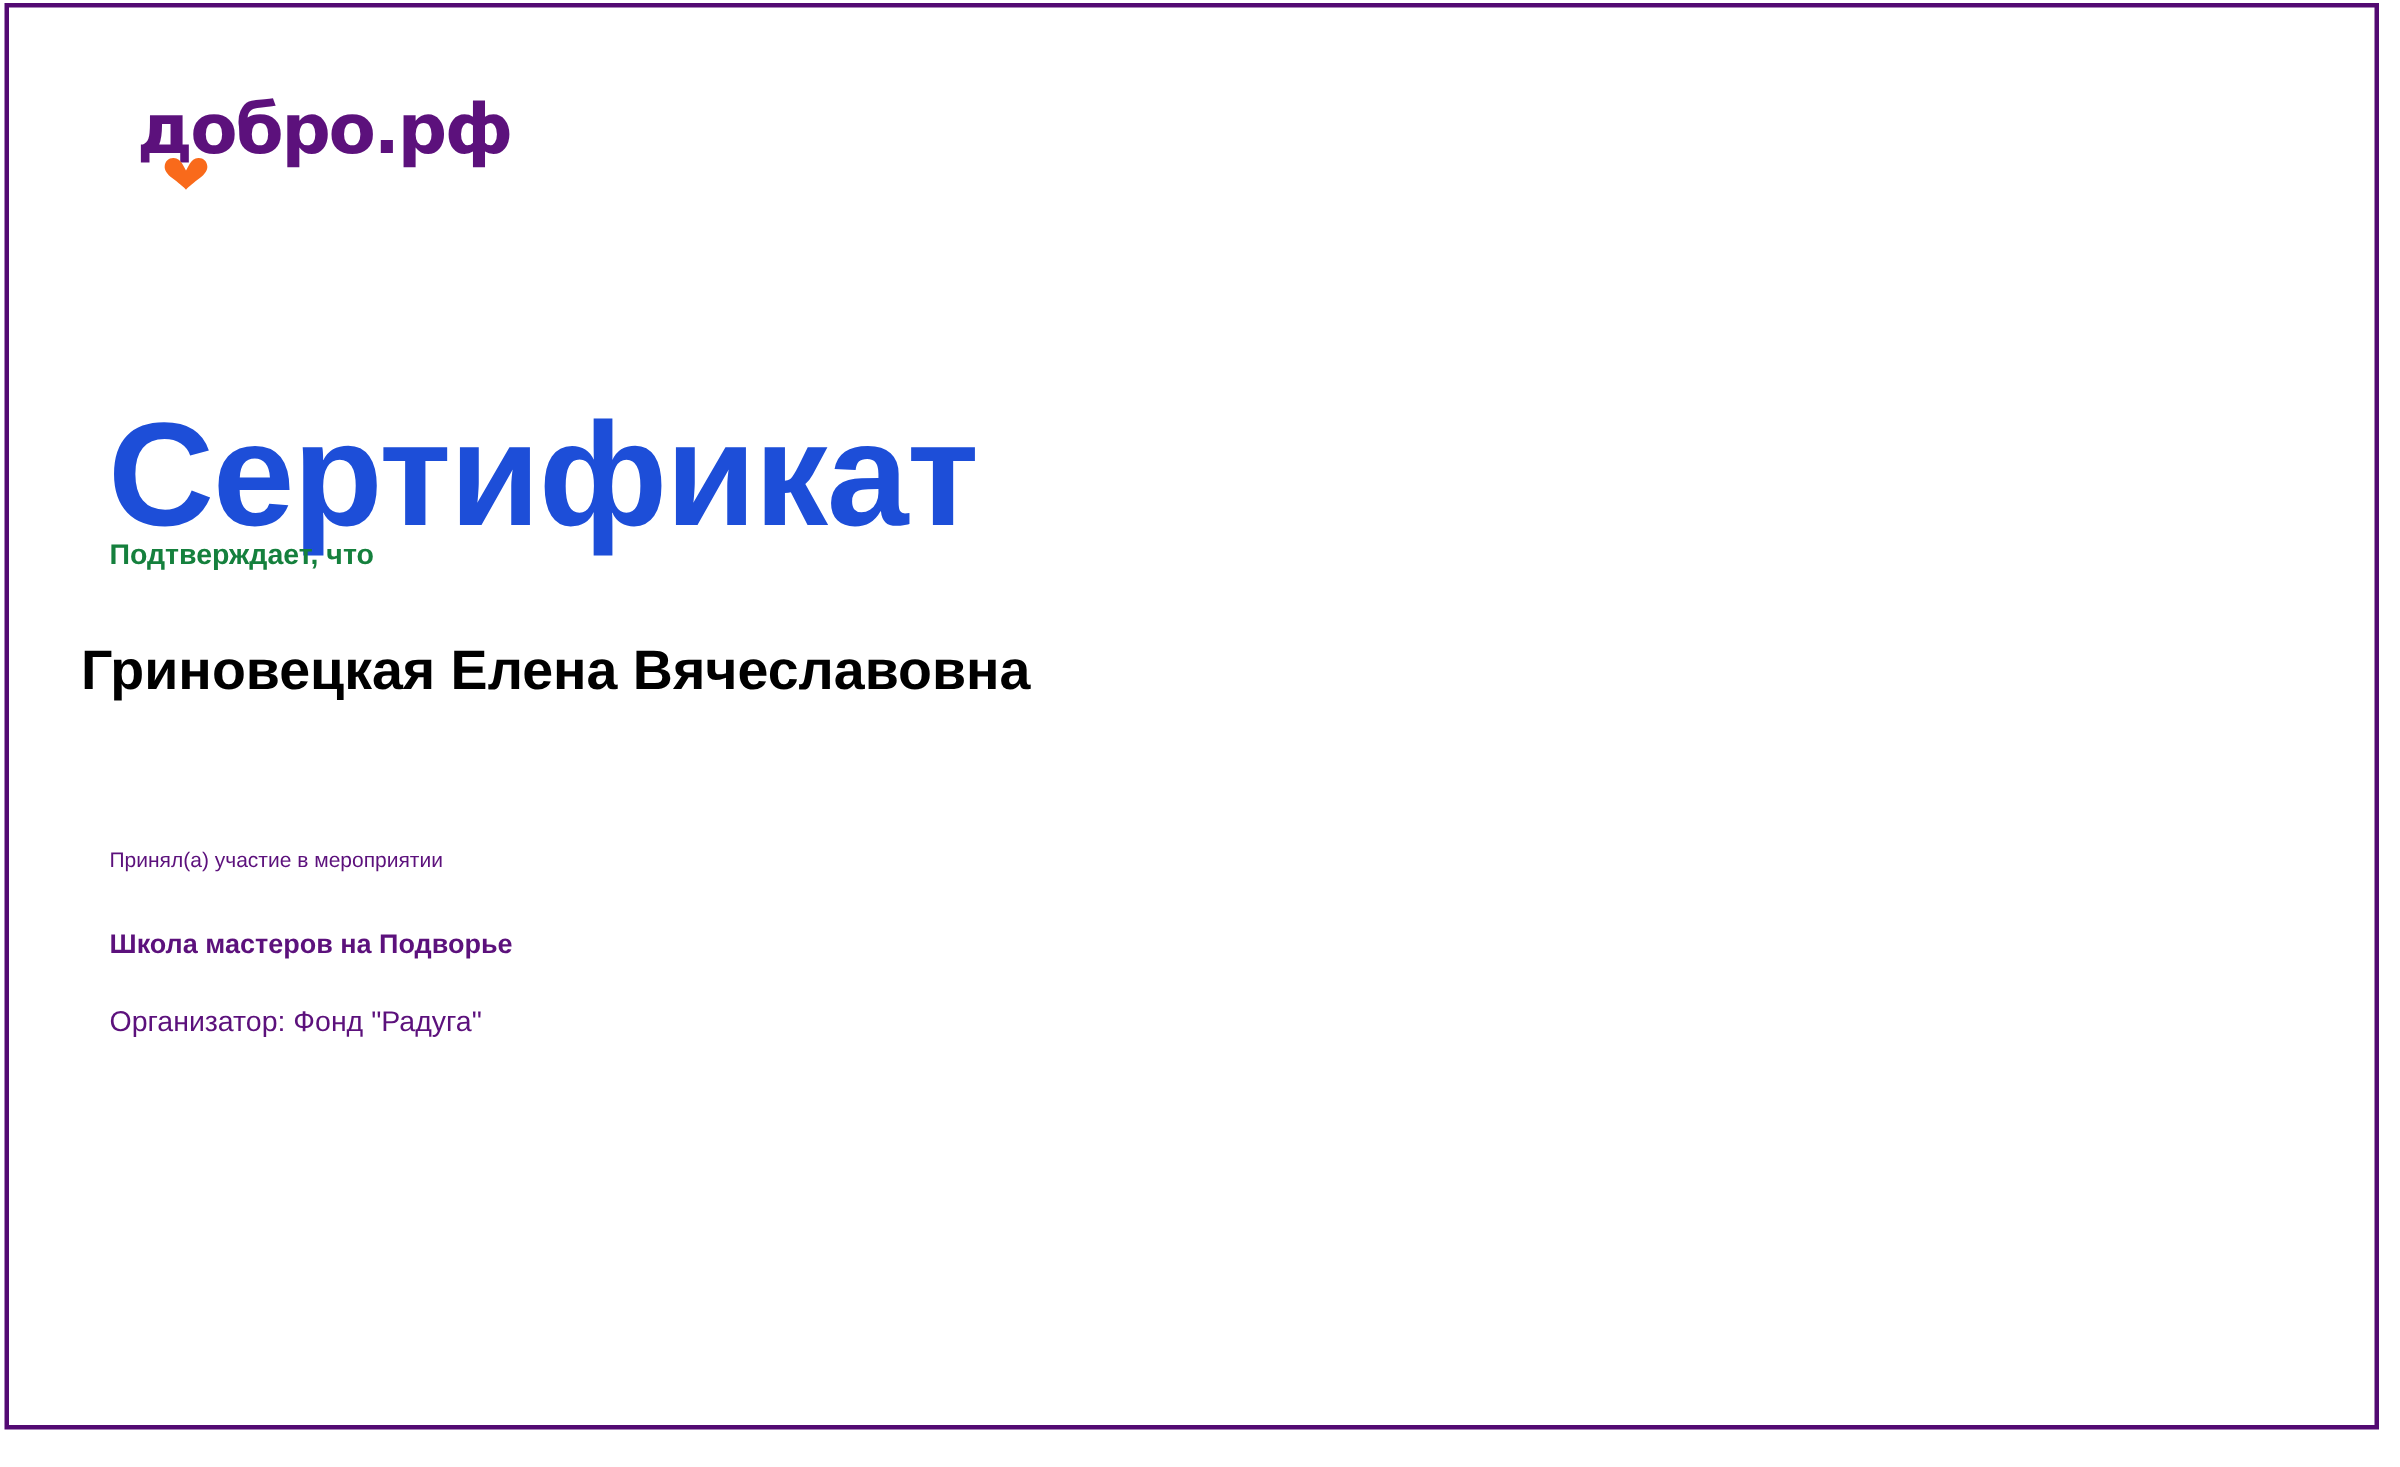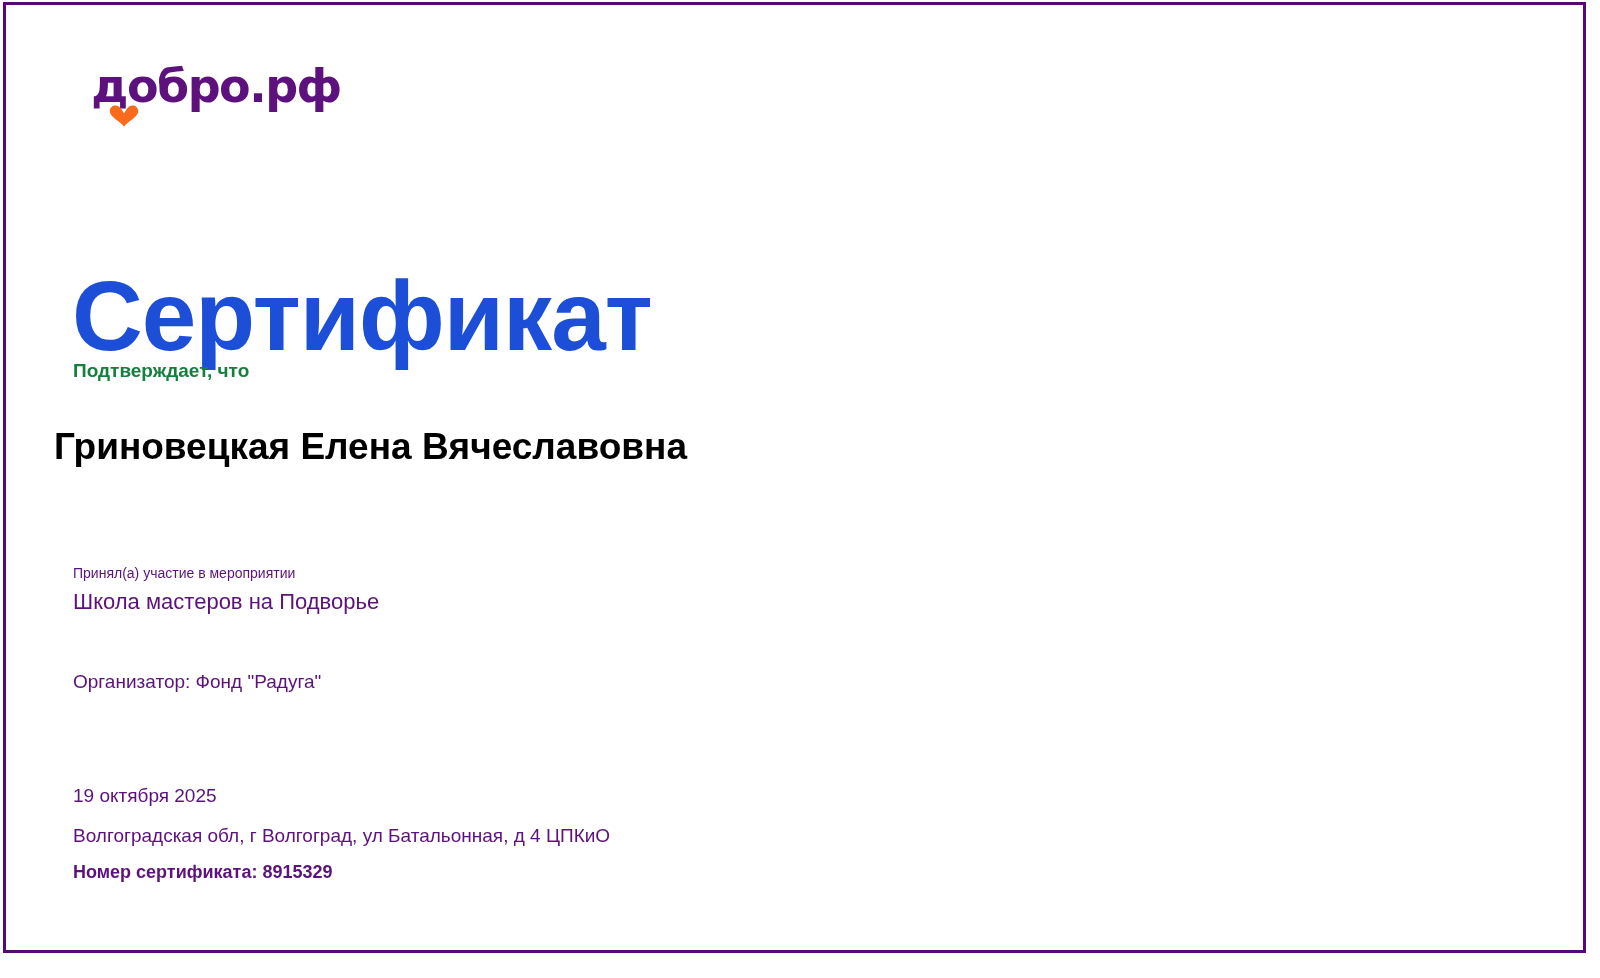--- a/index.html
+++ b/index.html
@@ -91,23 +91,23 @@
     position: absolute;
     left: 67px;
     top: 560px;
     font-size: 14px;
     color: #5c117c;
   }
 
   .event-name {
     position: absolute;
     left: 67px;
-    top: 584px;
-    font-size: 22px;
-    font-weight: normal;
+    top: 614px;
+    font-size: 18px;
+    font-weight: bold;
     color: #5c117c;
   }
 
   .organizer-line {
     position: absolute;
     left: 67px;
     top: 666px;
     font-size: 19px;
     color: #5c117c;
   }
@@ -149,19 +149,14 @@
   <div class="intro-line">Подтверждает, что</div>
 
   <div class="recipient-name">Гриновецкая Елена Вячеславовна</div>
 
   <div class="participation-line">Принял(а) участие в мероприятии</div>
 
   <div class="event-name">Школа мастеров на Подворье</div>
 
   <div class="organizer-line">Организатор: Фонд "Радуга"</div>
 
-  <div class="footer-block">
-    <div class="footer-date">19 октября 2025</div>
-    <div class="footer-address">Волгоградская обл, г Волгоград, ул Батальонная, д 4 ЦПКиО</div>
-    <div class="footer-number">Номер сертификата: 8915329</div>
-  </div>
 
 </div>
 
 </body></html>

